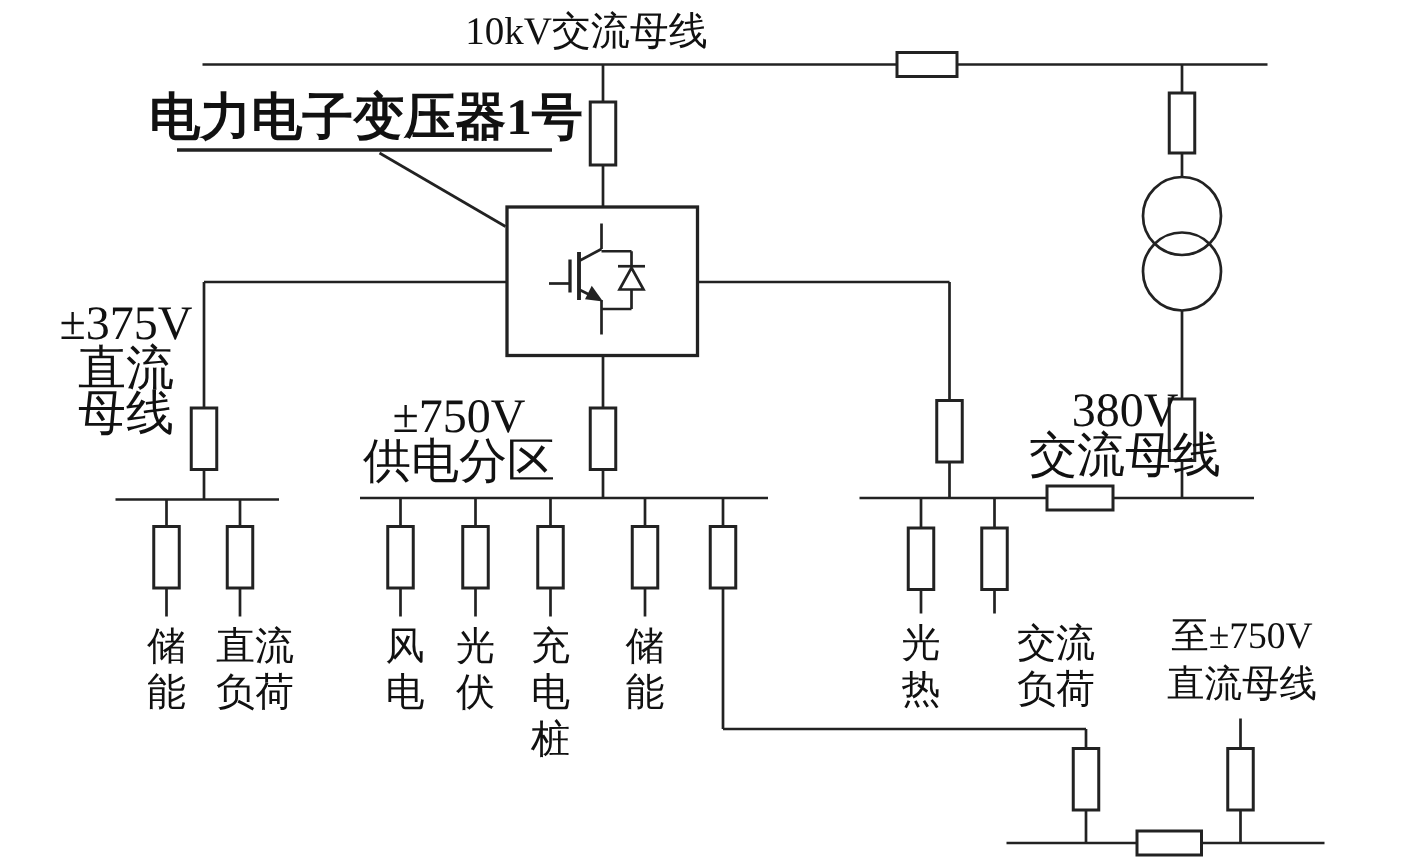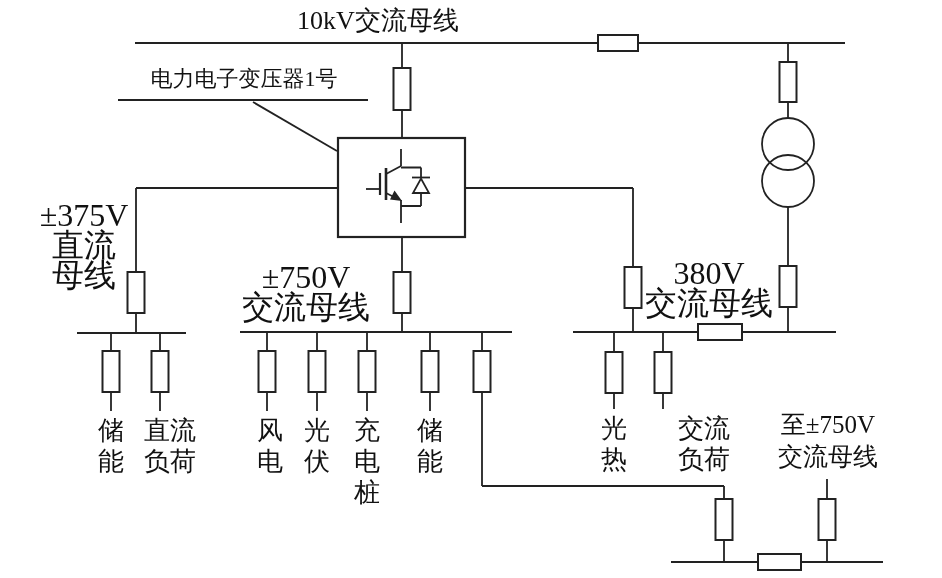--- a/index.html
+++ b/index.html
@@ -16,21 +16,21 @@
     position:absolute;
     transform:translateX(-50%);
     text-align:center;
     white-space:pre-line;
     color:#111111;
     font-size:26px;
     line-height:31px;
     user-select:none;
   }
   .lbl.title{font-size:26px;line-height:28px;}
-  .lbl.pet{font-size:22px;font-weight:normal;line-height:34px;letter-spacing:0px;}
+  .lbl.pet{font-size:34px;font-weight:bold;line-height:34px;letter-spacing:0px;}
   .lbl.busname{font-size:32px;line-height:30px;}
   .lbl.zone{font-size:25px;line-height:32px;}
 </style>
 </head>
 <body>
 
 <div id="stage">
 
   <svg id="schematic" width="942" height="578" viewBox="0 0 942 578">
 
@@ -126,36 +126,36 @@
 
       <g>
         <path d="M401,167.5 H421 M421,167.5 V177"></path>
         <path d="M412,177.5 H430"></path>
         <polygon points="413,193 429,193 421,178.5" fill="none"></polygon>
         <path d="M421,193 V206 M421,206 H401"></path>
       </g>
     </g>
   </svg>
 
-  <div class="lbl title" style="left:378px;top:7px;">10kV交流母线</div>
+  <div class="lbl title" style="left:391px;top:7px;">10kV交流母线</div>
 
   <div class="lbl pet" style="left:244px;top:62px;">电力电子变压器1号</div>
 
   <div class="lbl busname" style="left:84px;top:200px;">±375V
 直流
 母线</div>
 
   <div class="lbl busname" style="left:306px;top:262px;">±750V
-交流母线</div>
+供电分区</div>
 
-  <div class="lbl busname" style="left:709px;top:258px;font-family:Liberation Serif, serif;">380V
+  <div class="lbl busname" style="left:750px;top:258px;font-family:Liberation Serif, serif;">380V
 交流母线</div>
 
   <div class="lbl zone" style="left:828px;top:409px;">至±750V
-交流母线</div>
+直流母线</div>
 
   <div class="lbl" style="left:111px;top:415px;">储
 能</div>
 
   <div class="lbl" style="left:170px;top:415px;">直流
 负荷</div>
 
   <div class="lbl" style="left:270px;top:415px;">风
 电</div>
 

